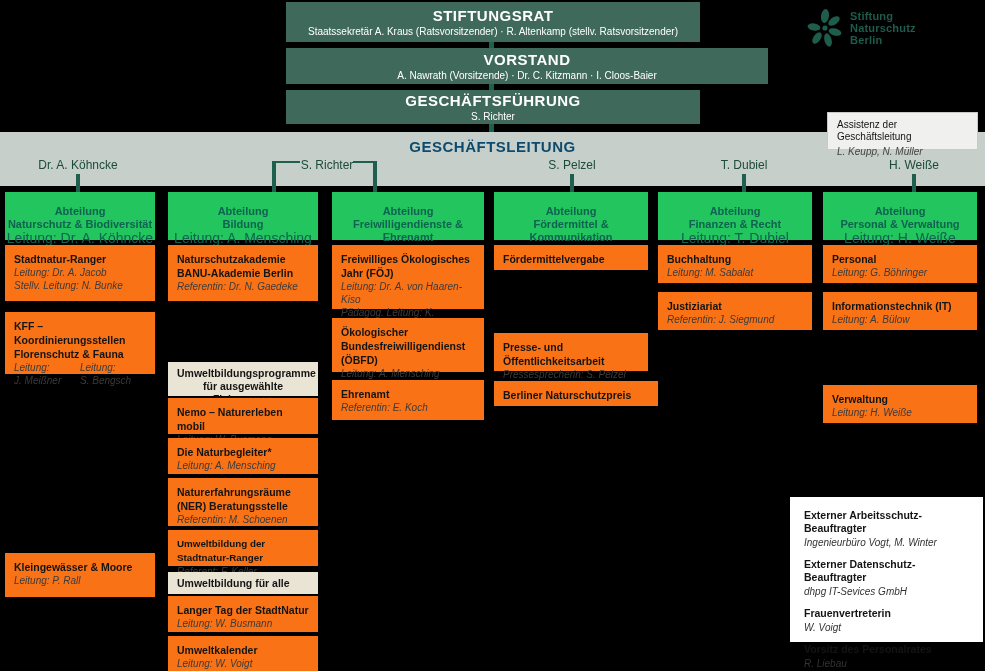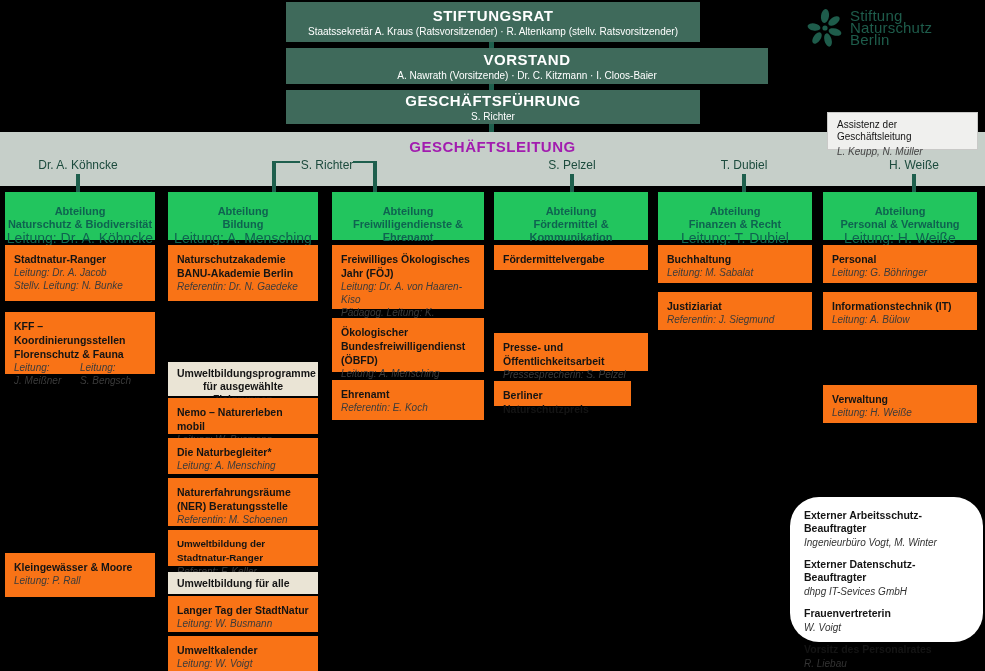--- a/index.html
+++ b/index.html
@@ -8,52 +8,52 @@
     font-family:"Liberation Sans", sans-serif;overflow:hidden;
     -webkit-font-smoothing:antialiased;
   }
   .abs{position:absolute;box-sizing:border-box;}
   
   .gbox{background:#3F6A5B;color:#fff;text-align:center;display:flex;flex-direction:column;justify-content:center;}
   .gbox .t{font-weight:bold;font-size:15px;letter-spacing:.5px;line-height:17px;}
   .gbox .s{font-size:10px;line-height:13px;margin-top:1px;}
   
   .band{background:#C6CFC9;}
-  .band-title{position:absolute;left:0;right:0;top:6px;text-align:center;font-weight:bold;font-size:15px;letter-spacing:.5px;color:#a21caf;}
+  .band-title{position:absolute;left:0;right:0;top:6px;text-align:center;font-weight:bold;font-size:15px;letter-spacing:.5px;color:#0c4a6e;}
   .member{position:absolute;top:26px;transform:translateX(-50%);font-size:12px;color:#1C4B3D;white-space:nowrap;}
   
   .vline{background:#1E5F4D;}
   .hline{background:#1E5F4D;}
   
   .dept{background:#22c55e;color:#0F6350;text-align:center;padding-top:13px;}
   .dept .l1{font-weight:bold;font-size:11px;line-height:13px;}
   .dept .l2{font-weight:bold;font-size:11px;line-height:13px;}
   .dept .l3{font-size:14px;line-height:13px;margin-top:1px;}
   
   .bbox{background:#f97316;padding:7px 9px 6px 9px;}
   .bbox .bt{font-weight:bold;font-size:10.5px;line-height:14px;color:#141414;}
   .bbox .bs{font-style:italic;font-size:10px;line-height:13px;color:#3B3B3B;}
   .bbox .bs:empty{display:none;}
   .two-col{display:flex;}
   .two-col > div{flex:1;}
   
   .ghead{background:#EAE4D5;color:#141414;font-weight:bold;font-size:10.5px;line-height:13px;padding:5px 9px;}
   .ghead.center{text-align:center;}
   
-  .wbox{background:#FFF;border-radius:29px;}
+  .wbox{background:#FFF;}
   .assist{background:#F0F0EE;border:1px solid #C9C9C7;padding:6px 9px;}
   .assist .at{font-weight:normal;font-size:10px;line-height:12px;color:#141414;}
   .assist .as{font-style:italic;font-size:10px;line-height:13px;color:#444;margin-top:2px;}
   .ext{padding:12px 14px;}
   .ext .e{margin-bottom:9px;}
   .ext .et{font-weight:bold;font-size:10.5px;line-height:13px;color:#141414;}
   .ext .es{font-style:italic;font-size:10px;line-height:13px;color:#333;margin-top:1px;}
   
   .logo{display:flex;align-items:center;gap:6px;color:#1E5C4B;}
-  .logo-text{font-weight:normal;font-size:15px;line-height:12px;letter-spacing:.2px;}
+  .logo-text{font-weight:bold;font-size:11px;line-height:12px;letter-spacing:.2px;}
 </style>
 </head>
 <body>
 
 <div class="abs gbox" style="left:286px;top:2px;width:414px;height:40px;">
   <div class="t">STIFTUNGSRAT</div>
   <div class="s">Staatssekretär A. Kraus (Ratsvorsitzender) · R. Altenkamp (stellv. Ratsvorsitzender)</div>
 </div>
 <div class="abs vline" style="left:489px;top:42px;width:5px;height:6px;"></div>
 <div class="abs gbox" style="left:286px;top:48px;width:482px;height:36px;">
@@ -209,21 +209,21 @@
   <div class="bs">Referentin: E. Koch</div>
 </div>
 
 <div class="abs bbox" style="left:494px;top:245px;width:154px;height:25px;">
   <div class="bt">Fördermittelvergabe</div>
 </div>
 <div class="abs bbox" style="left:494px;top:333px;width:154px;height:38px;">
   <div class="bt">Presse- und Öffentlichkeitsarbeit</div>
   <div class="bs">Pressesprecherin: S. Pelzel</div>
 </div>
-<div class="abs bbox" style="left:494px;top:381px;width:137px;height:25px;">
+<div class="abs bbox" style="left:494px;top:381px;width:164px;height:25px;">
   <div class="bt">Berliner Naturschutzpreis</div>
 </div>
 
 <div class="abs bbox" style="left:658px;top:245px;width:154px;height:38px;">
   <div class="bt">Buchhaltung</div>
   <div class="bs">Leitung: M. Sabalat</div>
 </div>
 <div class="abs bbox" style="left:658px;top:292px;width:154px;height:38px;">
   <div class="bt">Justiziariat</div>
   <div class="bs">Referentin: J. Siegmund</div>

